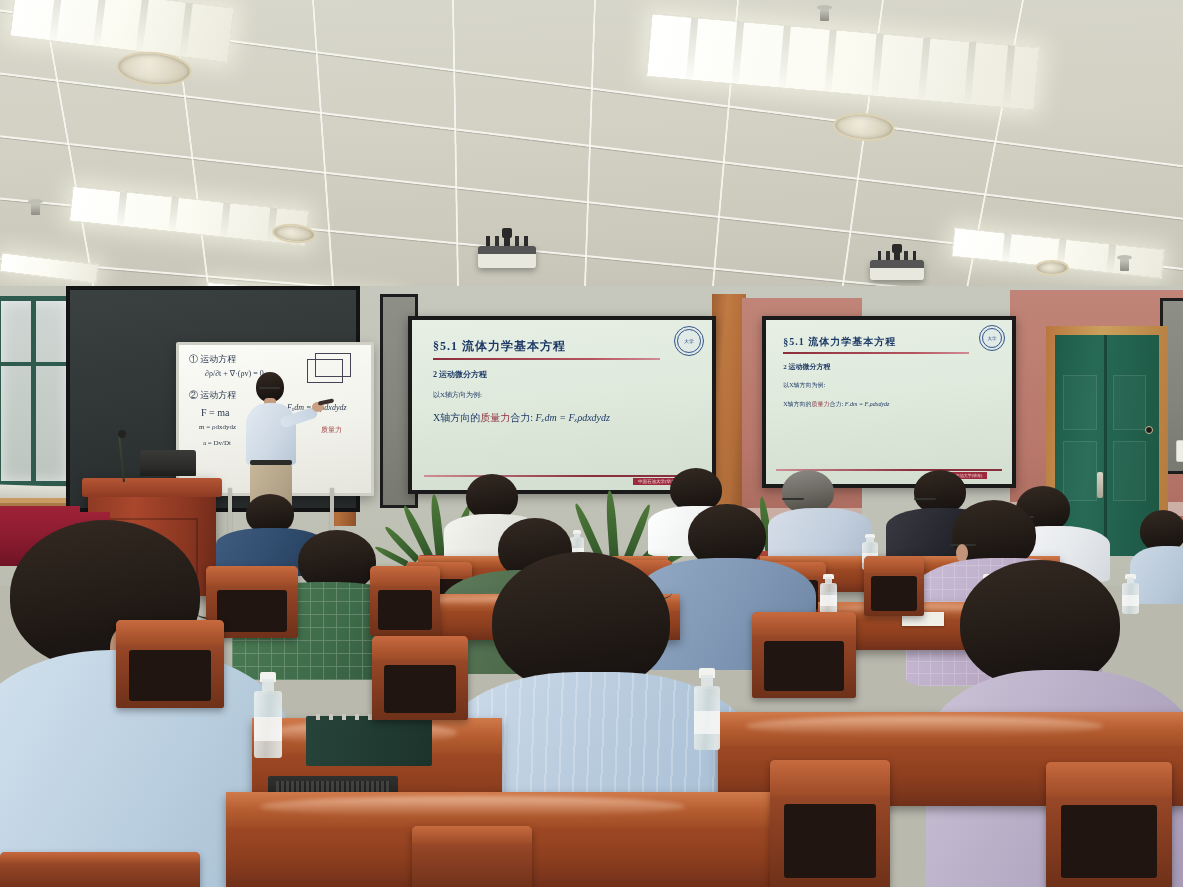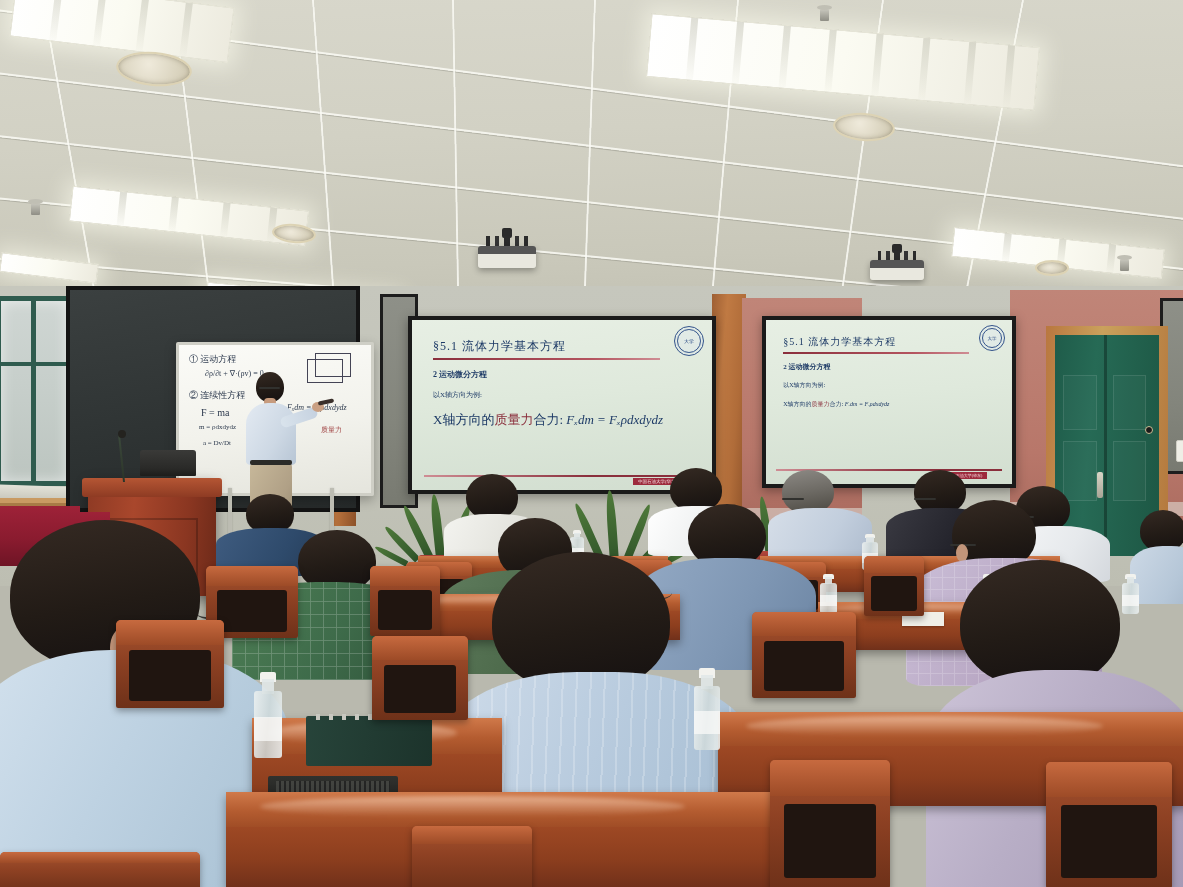--- a/index.html
+++ b/index.html
@@ -119,21 +119,21 @@
   }
   .gray-panel{
     position:absolute;
     background:linear-gradient(175deg,#8e9088 0%,#83857c 60%,#787a71 100%);
     border:3px solid #1d1d1d;
   }
 
   
   .slide{position:absolute;inset:0;padding:6% 5% 0 7%;box-sizing:border-box;}
   .slide-title{
-    color:#1d3a66;font-family:"Liberation Serif",serif;font-weight:400;
+    color:#1d3a66;font-family:"Liberation Serif",serif;font-weight:700;
     letter-spacing:1px;white-space:nowrap;
   }
   .slide-rule{
     margin-top:3px;height:2px;
     background:linear-gradient(90deg,#8a2f3c 0%,#b4545f 70%,#cf8d94 100%);
     width:86%;
   }
   .slide-sub{color:#1d3a66;font-family:"Liberation Serif",serif;font-weight:700;white-space:nowrap;}
   .slide-line{color:#1d3a66;font-family:"Liberation Serif",serif;white-space:nowrap;}
   .slide-line em{color:#8a2f3c;font-style:normal;}
@@ -433,40 +433,40 @@
   </div>
   <div class="win-sill" style="left:-4px;top:486px;width:92px;height:14px;transform:rotate(2deg);"></div>
   <div style="position:absolute;left:-4px;top:498px;width:110px;height:28px;
               background:repeating-linear-gradient(180deg,#c99a62 0 5px,#a87a46 5px 8px);"></div>
 
   <div class="dark-screen" style="left:66px;top:286px;width:286px;height:218px;"></div>
 
   <div class="whiteboard" style="left:176px;top:342px;width:192px;height:148px;">
     <div class="wb-ink" style="left:10px;top:8px;font-size:9px;">① 运动方程</div>
     <div class="wb-ink" style="left:26px;top:24px;font-size:8px;">∂ρ/∂t + ∇·(ρv) = 0</div>
-    <div class="wb-ink" style="left:10px;top:44px;font-size:9px;">② 连续性方程</div>
+    <div class="wb-ink" style="left:10px;top:44px;font-size:9px;">② 运动方程</div>
     <div class="wb-ink" style="left:22px;top:62px;font-size:10px;">F = ma</div>
     <div class="wb-ink" style="left:20px;top:78px;font-size:7px;">m = ρdxdydz</div>
     <div class="wb-ink" style="left:24px;top:94px;font-size:7px;">a = Dv/Dt</div>
     <div class="wb-ink" style="left:108px;top:58px;font-size:8px;font-style:italic;">Fₓdm = Fₓρdxdydz</div>
     <div class="wb-ink red" style="left:142px;top:80px;font-size:7px;">质量力</div>
     <div class="wb-cube" style="left:128px;top:14px;width:34px;height:22px;"></div>
     <div class="wb-cube" style="left:136px;top:8px;width:34px;height:22px;"></div>
   </div>
   <div class="wb-leg" style="left:228px;top:488px;height:48px;"></div>
   <div class="wb-leg" style="left:330px;top:488px;height:44px;"></div>
 
   <div class="board-frame" style="left:408px;top:316px;width:308px;height:178px;">
     <div class="screen-surface">
       <div class="slide">
         <div class="slide-title" style="font-size:12px;">§5.1 流体力学基本方程</div>
         <div class="slide-rule"></div>
         <div class="slide-sub" style="font-size:8px;margin-top:9px;">2 运动微分方程</div>
         <div class="slide-line" style="font-size:7px;margin-top:10px;">以X轴方向为例:</div>
-        <div class="slide-line" style="font-size:13px;margin-top:11px;">
+        <div class="slide-line" style="font-size:10px;margin-top:11px;">
           <span>X轴方向的</span><em>质量力</em><span>合力:</span>
           <span class="slide-eq">Fₓdm = Fₓρdxdydz</span>
         </div>
         <div class="slide-seal" style="right:8px;top:6px;width:28px;height:28px;font-size:5px;">
           <span class="seal-inner">大学</span>
         </div>
         <div class="slide-footer">
           <div class="footer-rule"></div>
           <div class="footer-tag" style="font-size:4.5px;">中国石油大学(华东)</div>
         </div>

